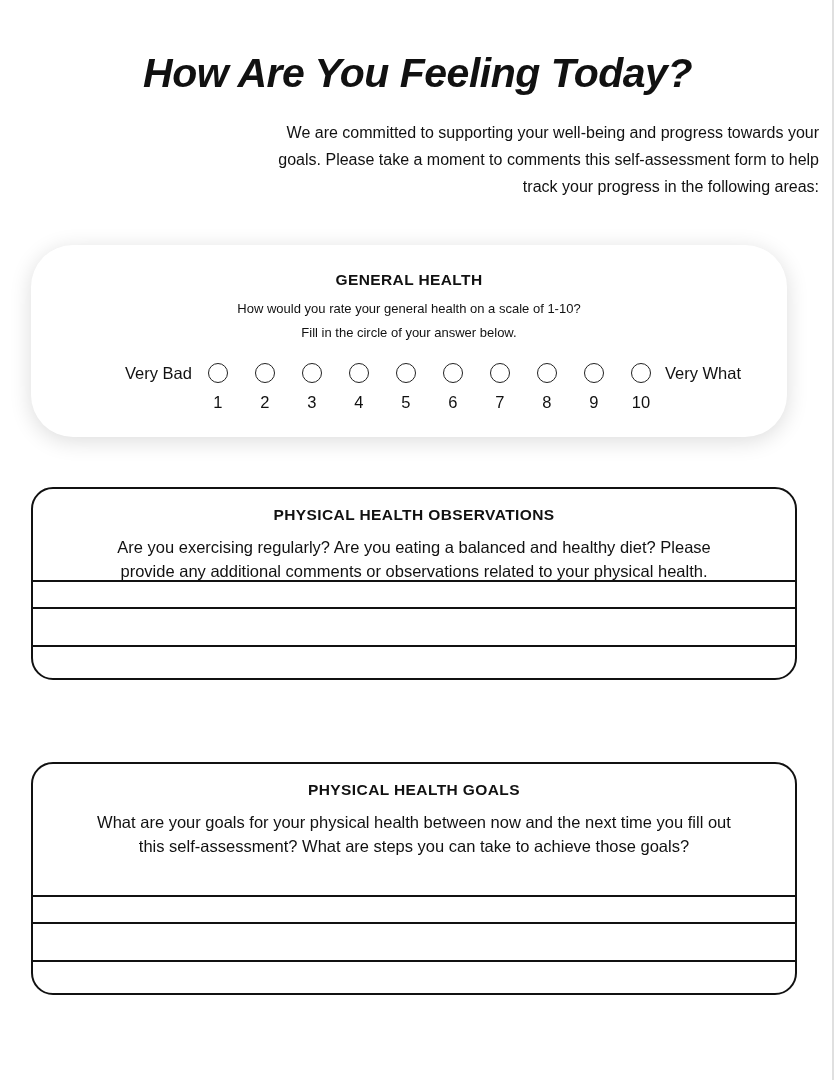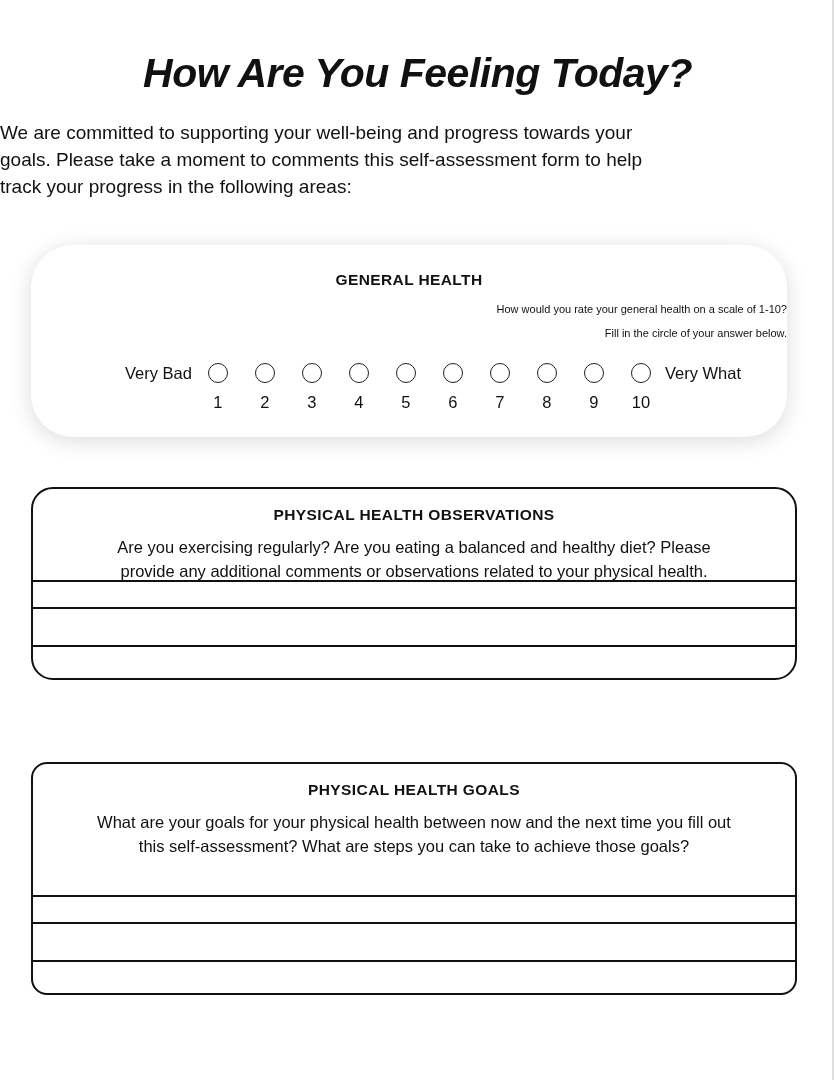--- a/index.html
+++ b/index.html
@@ -24,49 +24,49 @@
   }
   .page-title{
     position:absolute;top:48px;left:0;right:0;
     text-align:center;
     font-size:41px;font-weight:800;letter-spacing:-0.5px;
     line-height:50px;
     font-style:italic;
   }
   .intro{
     position:absolute;top:119px;left:0;right:16px;
-    text-align:left;
-    font-size:19px;line-height:27px;
+    text-align:right;
+    font-size:16px;line-height:27px;
   }
   .card{
     position:absolute;left:31px;
     background:var(--card-bg);
     text-align:center;
   }
   .card-shadow{
     top:245px;width:756px;height:192px;
     border-radius:42px;
     box-shadow:0 4px 22px rgba(0,0,0,0.14);
   }
   .card-border{
     width:766px;
     border:2px solid var(--border);
     border-radius:22px;
     overflow:hidden;
   }
   #observations-card{top:487px;height:193px;}
-  #goals-card{top:762px;height:233px;border-radius:16px;}
+  #goals-card{top:762px;height:233px;}
   .card h2{
     font-size:15.5px;font-weight:700;letter-spacing:0.4px;
     line-height:18px;
   }
   .card-shadow h2{padding-top:26px;}
   .card-border h2{padding-top:17px;}
   .q{
-    font-size:11px;line-height:24px;text-align:right;
+    font-size:13px;line-height:24px;
   }
   .q-first{margin-top:8px;}
   .prompt{
     margin-top:12px;
     font-size:16.5px;line-height:23.5px;
   }
   .scale-row{
     margin-top:18px;
     display:flex;justify-content:center;align-items:flex-start;
   }

